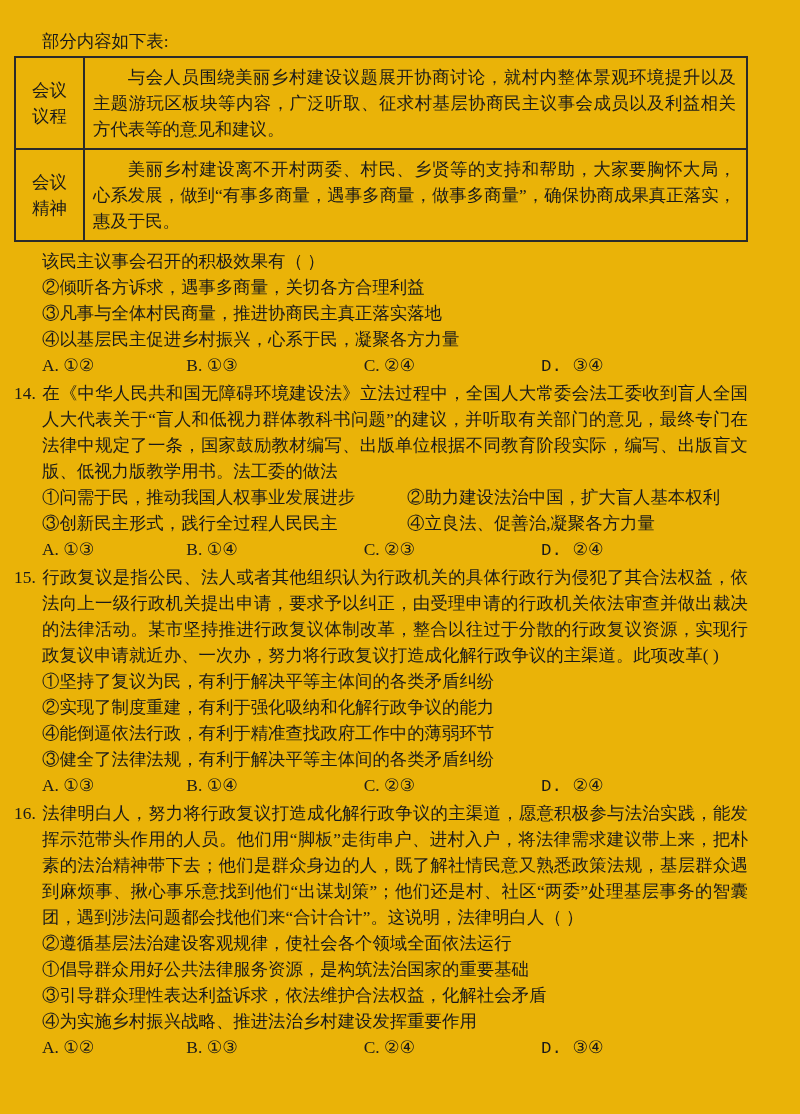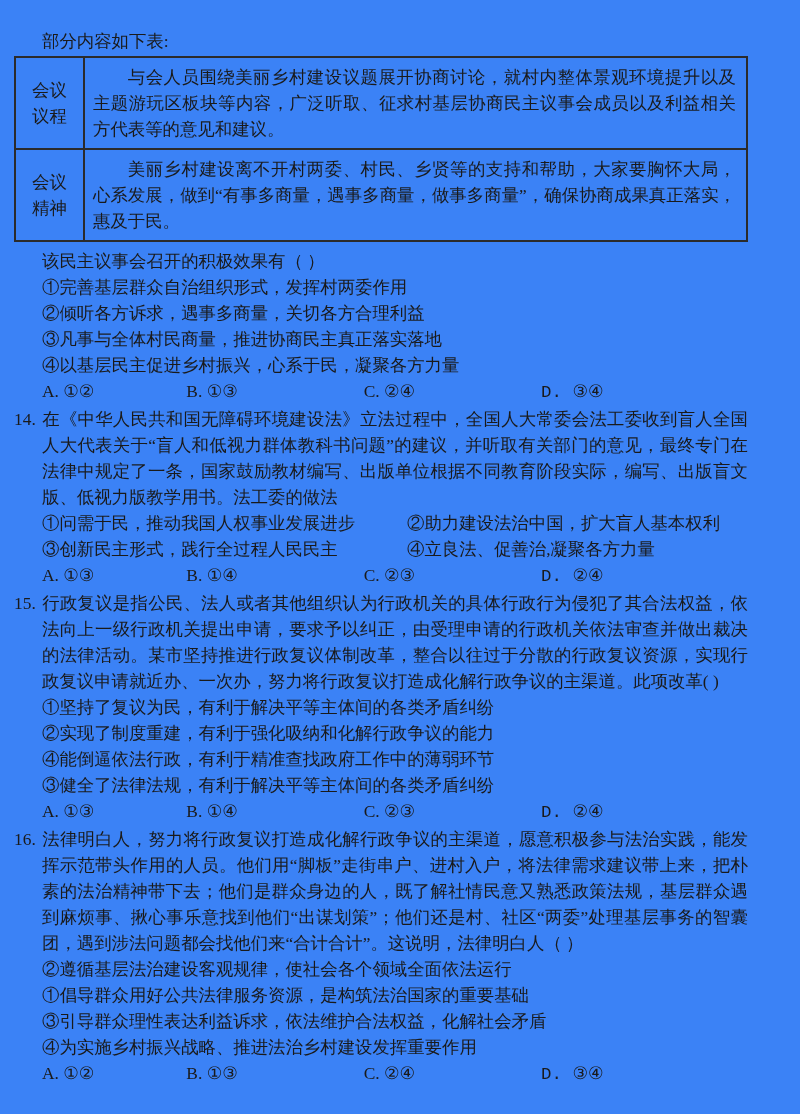--- a/index.html
+++ b/index.html
@@ -1,21 +1,21 @@
 <!DOCTYPE html>
 <html><head>
 <meta charset="utf-8">
 <style>
   html, body { margin: 0; padding: 0; background: #ffffff; }
   .page {
     position: relative;
     width: 800px;
     height: 1114px;
     box-sizing: border-box;
-    background: #3b82f6;
+    background: #eab308;
     color: #1a1a1a;
     font-family: "Liberation Serif", "DejaVu Serif", serif;
     font-size: 17.4px;
     line-height: 26px;
     padding: 28px 52px 0 14px;
     overflow: hidden;
   }
   p { margin: 0; text-align: justify; }
   .intro { padding-left: 28px; margin-bottom: 2px; }
 
@@ -71,21 +71,20 @@
 精神</td>
         <td class="cnt">
           <p>美丽乡村建设离不开村两委、村民、乡贤等的支持和帮助，大家要胸怀大局，心系发展，做到“有事多商量，遇事多商量，做事多商量”，确保协商成果真正落实，惠及于民。</p>
         </td>
       </tr>
     </tbody>
   </table>
 
   <div class="qblock first">
     <p class="stem">该民主议事会召开的积极效果有（  ）</p>
-    <p class="opt">①完善基层群众自治组织形式，发挥村两委作用</p>
     <p class="opt">②倾听各方诉求，遇事多商量，关切各方合理利益</p>
     <p class="opt">③凡事与全体村民商量，推进协商民主真正落实落地</p>
     <p class="opt">④以基层民主促进乡村振兴，心系于民，凝聚各方力量</p>
     <p class="choices">
       <span class="chA">A. ①②</span>
       <span class="chB">B. ①③</span>
       <span class="chC">C. ②④</span>
       <span class="chD">D. ③④</span>
     </p>
   </div>

